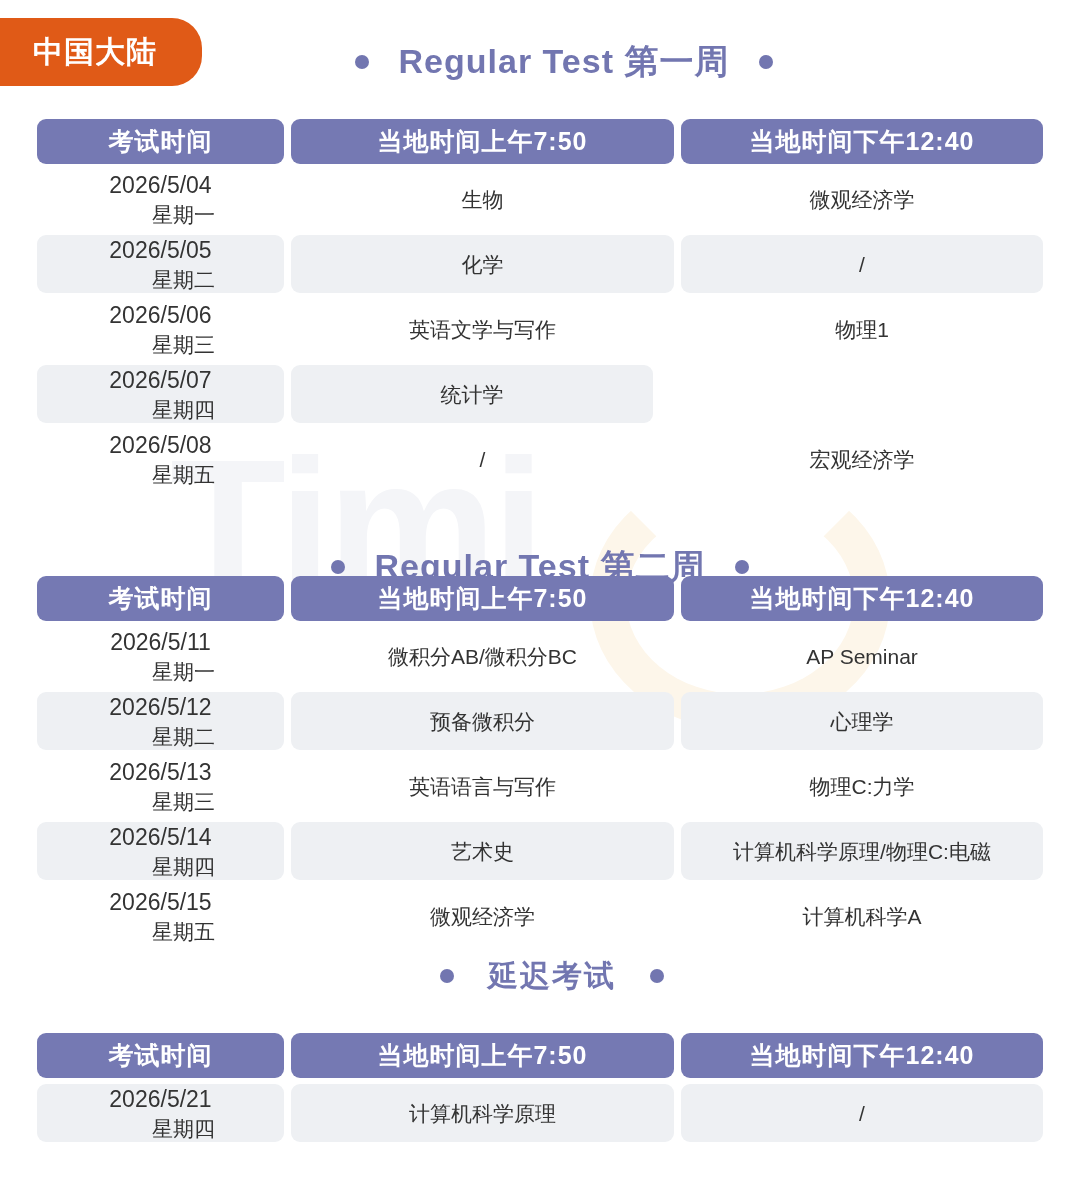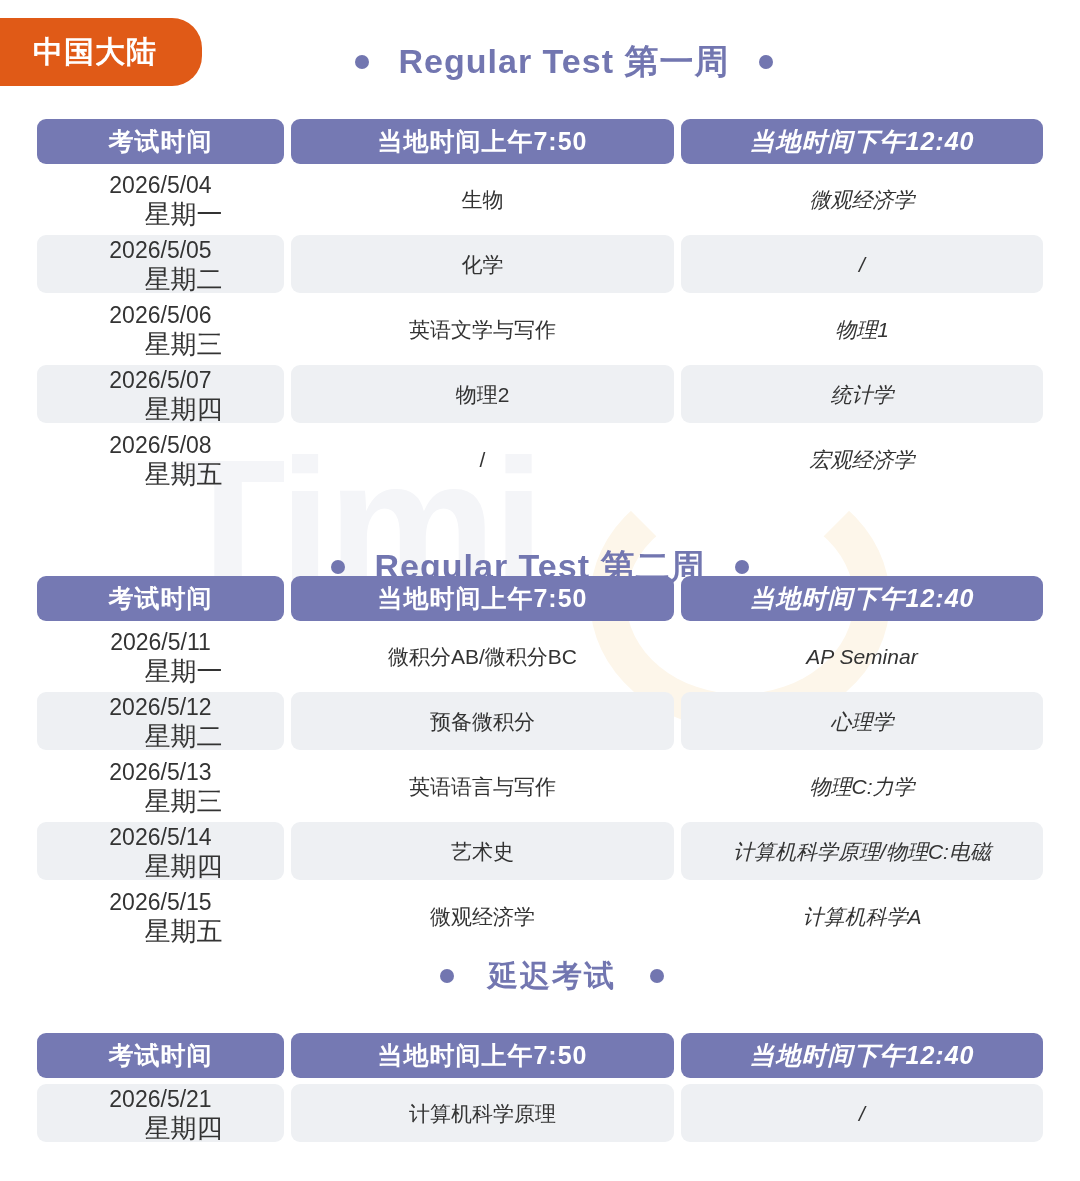--- a/index.html
+++ b/index.html
@@ -40,28 +40,28 @@
 
     .table { position: absolute; left: 37px; width: 1006px; }
     .row { display: flex; gap: 7px; height: 65px; align-items: stretch; margin-bottom: 0; }
     .row.header { height: 45px; margin-bottom: 3px; margin-top: 20px; }
     .cell {
       display: flex; flex-direction: column; align-items: center; justify-content: center;
       border-radius: 9px; font-size: 21px; color: #333; text-align: center; line-height: 29px;
     }
     .c1 { width: 247px; }
     .c2 { width: 383px; }
-    .c3 { width: 362px; font-style: italic; }
+    .c3 { width: 362px; }
     .row.header .cell {
       background: #7579b3; color: #fff; font-weight: bold; font-size: 25px; letter-spacing: 1px;
     }
     .row.shade .cell { background: #eef0f3; height: 58px; margin-top: 3px; }
     .row.plain .cell { background: transparent; }
     .cell .date { font-size: 23px; line-height: 30px; }
-    .cell .weekday { font-size: 26px; line-height: 29px; margin-left: 46px; }
+    .cell .weekday { font-size: 21px; line-height: 29px; margin-left: 46px; }
   </style>
 </head>
 <body>
 
 <div class="region-badge">
   <span>中国大陆</span>
 </div>
 
 <div class="watermark">
   <div class="wm-latin">Timi</div>
@@ -102,21 +102,20 @@
       <span class="weekday">星期三</span>
     </div>
     <div class="cell c2">英语文学与写作</div>
     <div class="cell c3">物理1</div>
   </div>
   <div class="row shade">
     <div class="cell c1">
       <span class="date">2026/5/07</span>
       <span class="weekday">星期四</span>
     </div>
-    <div class="cell c2">物理2</div>
     <div class="cell c3">统计学</div>
   </div>
   <div class="row plain">
     <div class="cell c1">
       <span class="date">2026/5/08</span>
       <span class="weekday">星期五</span>
     </div>
     <div class="cell c2">/</div>
     <div class="cell c3">宏观经济学</div>
   </div>

